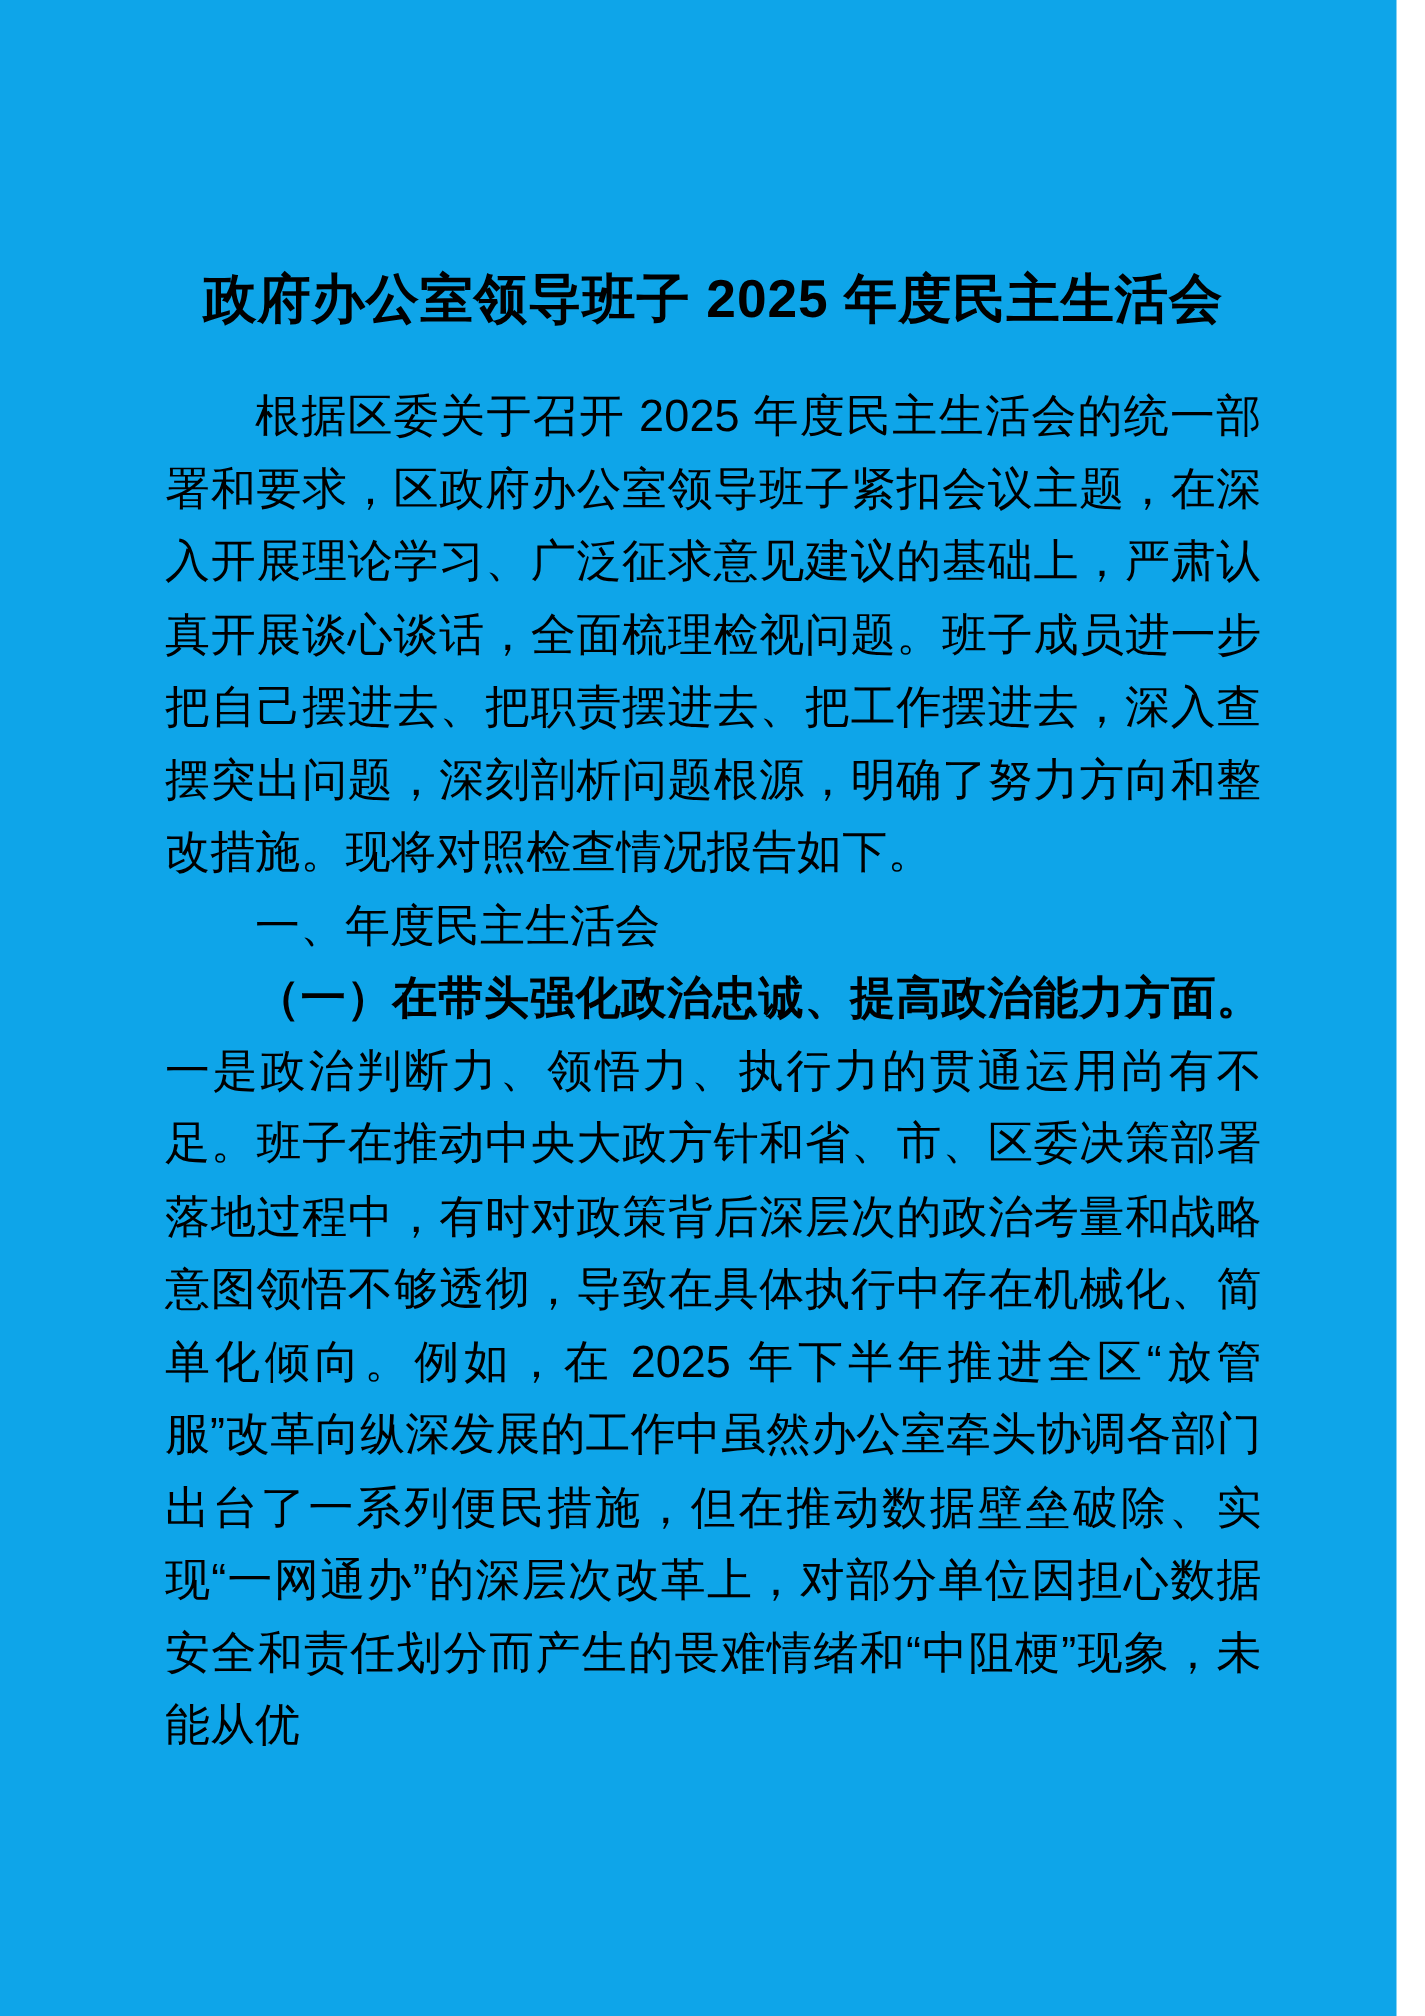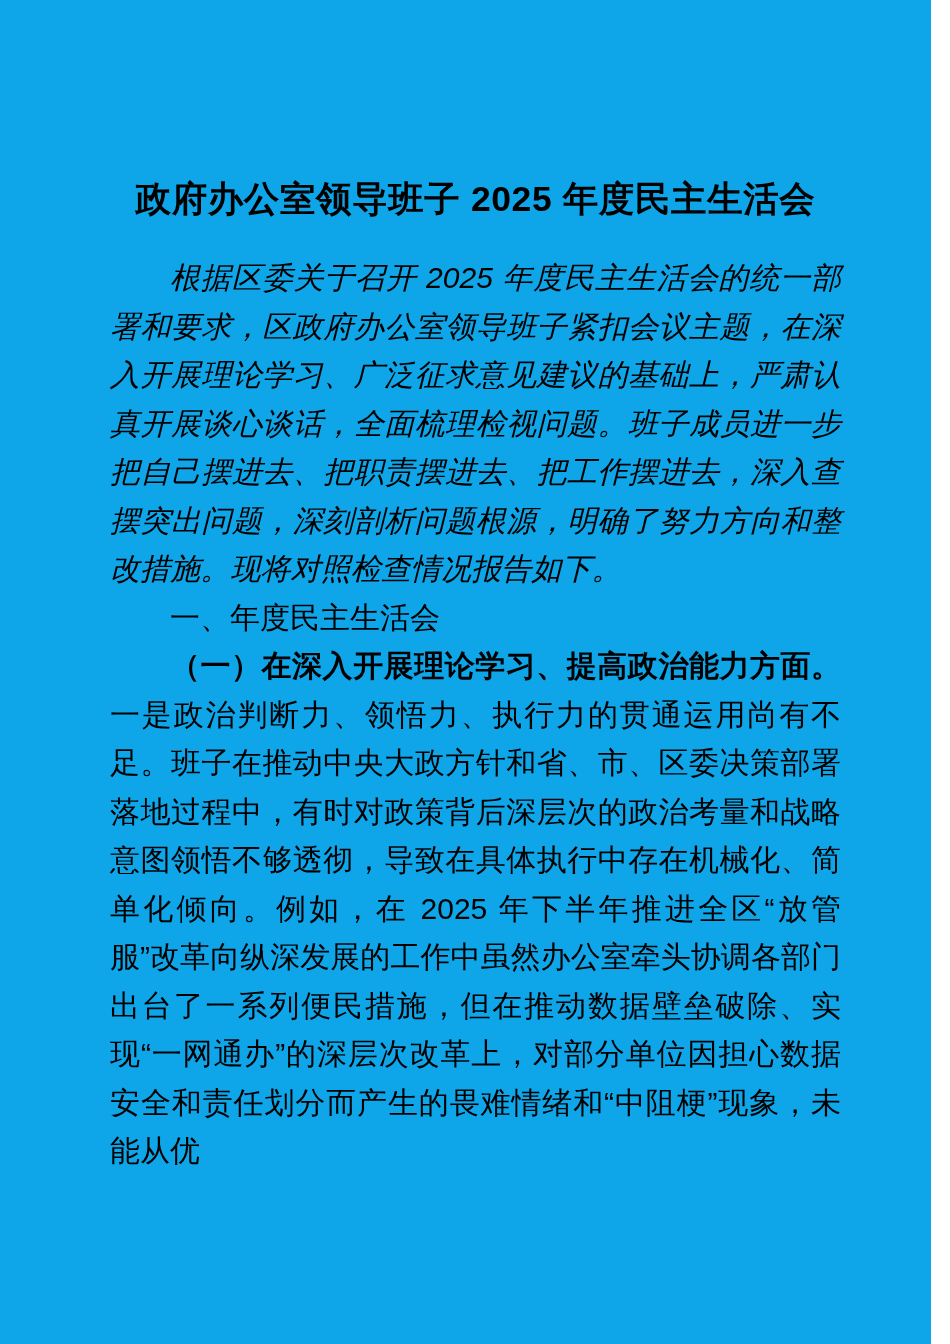--- a/index.html
+++ b/index.html
@@ -46,21 +46,20 @@
     text-align: justify;
     text-align-last: left;
     text-justify: inter-character;
     margin: 0;
     letter-spacing: 0.1px;
     word-break: break-all;
   }
   .first-para {
     margin-top: 24px;
     text-indent: 60px;
-    font-style: italic;
   }
   .heading-1 {
     font-size: 30px;
     line-height: 48.5px;
     font-weight: 400;
     margin: 0;
     text-indent: 60px;
   }
   .heading-2-para {
     font-size: 30px;
@@ -82,16 +81,16 @@
   <div class="content">
 
     <h1 class="doc-title">
       <span class="tline">政府办公室领导班子 2025 年度民主生活会</span>
     </h1>
 
     <p class="body-para first-para">根据区委关于召开 2025 年度民主生活会的统一部署和要求，区政府办公室领导班子紧扣会议主题，在深入开展理论学习、广泛征求意见建议的基础上，严肃认真开展谈心谈话，全面梳理检视问题。班子成员进一步把自己摆进去、把职责摆进去、把工作摆进去，深入查摆突出问题，深刻剖析问题根源，明确了努力方向和整改措施。现将对照检查情况报告如下。</p>
 
     <p class="heading-1">一、年度民主生活会</p>
 
-    <p class="heading-2-para"><span class="bold-lead">（一）在深入开展理论学习、提高政治能力方面。</span><span>一是政治判断力、领悟力、执行力的贯通运用尚有不足。班子在推动中央大政方针和省、市、区委决策部署落地过程中，有时对政策背后深层次的政治考量和战略意图领悟不够透彻，导致在具体执行中存在机械化、简单化倾向。例如，在 2025 年下半年推进全区“放管服”改革向纵深发展的工作中虽然办公室牵头协调各部门出台了一系列便民措施，但在推动数据壁垒破除、实现“一网通办”的深层次改革上，对部分单位因担心数据安全和责任划分而产生的畏难情绪和“中阻梗”现象，未能从优</span></p>
+    <p class="heading-2-para"><span class="bold-lead">（一）在带头强化政治忠诚、提高政治能力方面。</span><span>一是政治判断力、领悟力、执行力的贯通运用尚有不足。班子在推动中央大政方针和省、市、区委决策部署落地过程中，有时对政策背后深层次的政治考量和战略意图领悟不够透彻，导致在具体执行中存在机械化、简单化倾向。例如，在 2025 年下半年推进全区“放管服”改革向纵深发展的工作中虽然办公室牵头协调各部门出台了一系列便民措施，但在推动数据壁垒破除、实现“一网通办”的深层次改革上，对部分单位因担心数据安全和责任划分而产生的畏难情绪和“中阻梗”现象，未能从优</span></p>
 
   </div>
 </div>
 
 </body></html>

